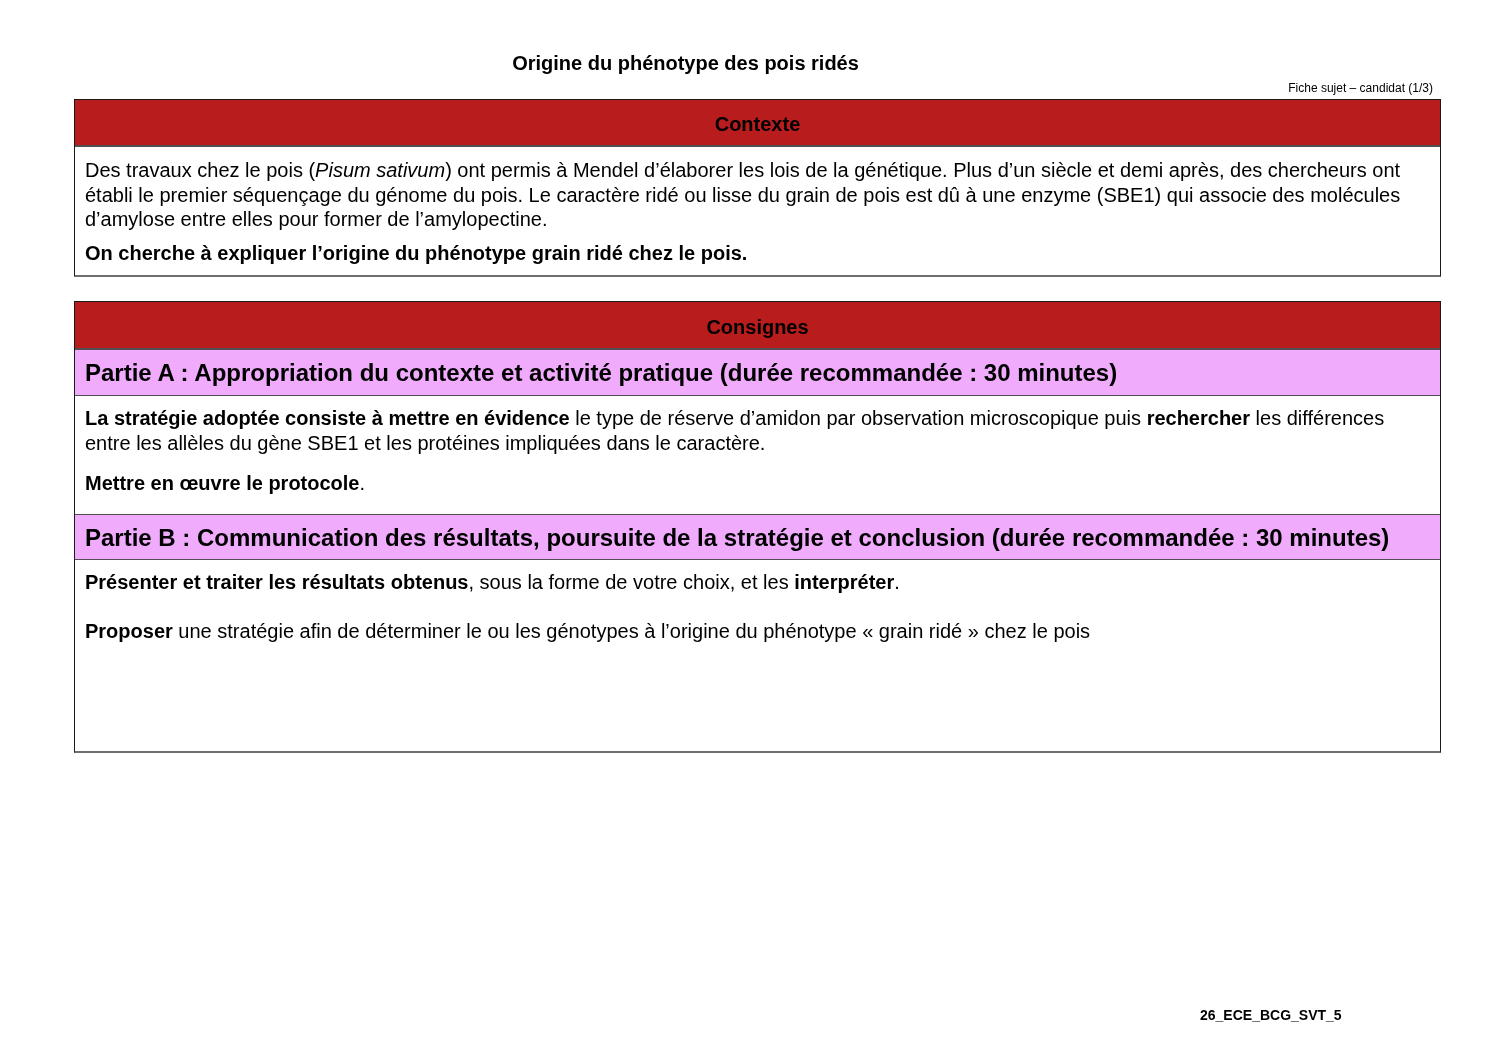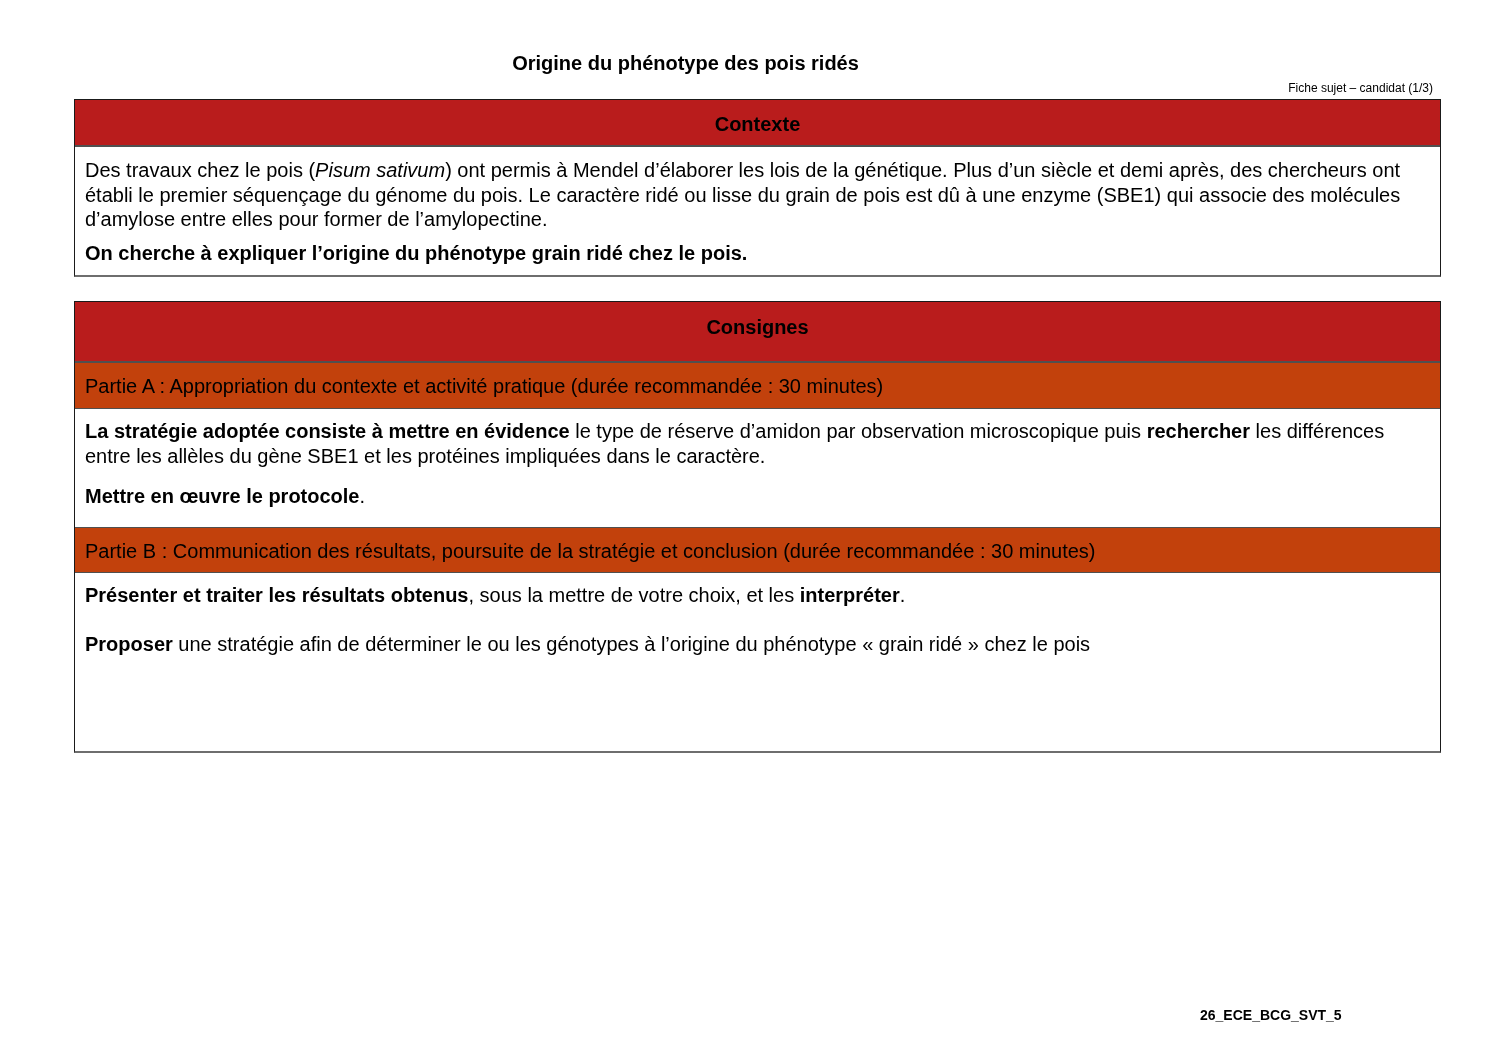--- a/index.html
+++ b/index.html
@@ -44,25 +44,25 @@
     .box.consignes { top: 301px; height: 452px; }
     .hdr {
       background: #b91c1c;
       text-align: center;
       font-weight: bold;
       font-size: 20px;
       border-bottom: 2px solid #505050;
       box-sizing: border-box;
     }
     .contexte .hdr { height: 47px; line-height: 48px; }
-    .consignes .hdr { height: 61px; line-height: 50px; }
+    .consignes .hdr { height: 48px; line-height: 50px; }
     .sub {
-      background: #c2410c;
-      font-weight: normal;
-      font-size: 20px;
+      background: #f0abfc;
+      font-weight: bold;
+      font-size: 24px;
       padding-left: 10px;
       border-bottom: 1.5px solid #505050;
       box-sizing: border-box;
       height: 46px;
       line-height: 46px;
     }
     .sub.partB { border-top: 1.5px solid #505050; }
     .body-text {
       font-size: 20px;
       line-height: 24.5px;
@@ -103,18 +103,18 @@
   <div class="hdr">Consignes</div>
 
   <div class="sub partA">Partie A : Appropriation du contexte et activité pratique (durée recommandée : 30 minutes)</div>
   <div class="body-text partA-body">
     <p class="p"><b>La stratégie adoptée consiste à mettre en évidence</b><span> le type de réserve d’amidon par observation microscopique puis </span><b>rechercher</b><span> les différences entre les allèles du gène SBE1 et les protéines impliquées dans le caractère.</span></p>
     <p class="p line2"><b>Mettre en œuvre le protocole</b><span>.</span></p>
   </div>
 
   <div class="sub partB">Partie B : Communication des résultats, poursuite de la stratégie et conclusion (durée recommandée : 30 minutes)</div>
   <div class="body-text partB-body">
-    <p class="p"><b>Présenter et traiter les résultats obtenus</b><span>, sous la mettre de votre choix, et les </span><b>interpréter</b><span>.</span></p>
+    <p class="p"><b>Présenter et traiter les résultats obtenus</b><span>, sous la forme de votre choix, et les </span><b>interpréter</b><span>.</span></p>
     <p class="p"><b>Proposer</b><span> une stratégie afin de déterminer le ou les génotypes à l’origine du phénotype « grain ridé » chez le pois</span></p>
   </div>
 </div>
 
 <div class="footer-code">26_ECE_BCG_SVT_5</div>
 
 </body></html>

